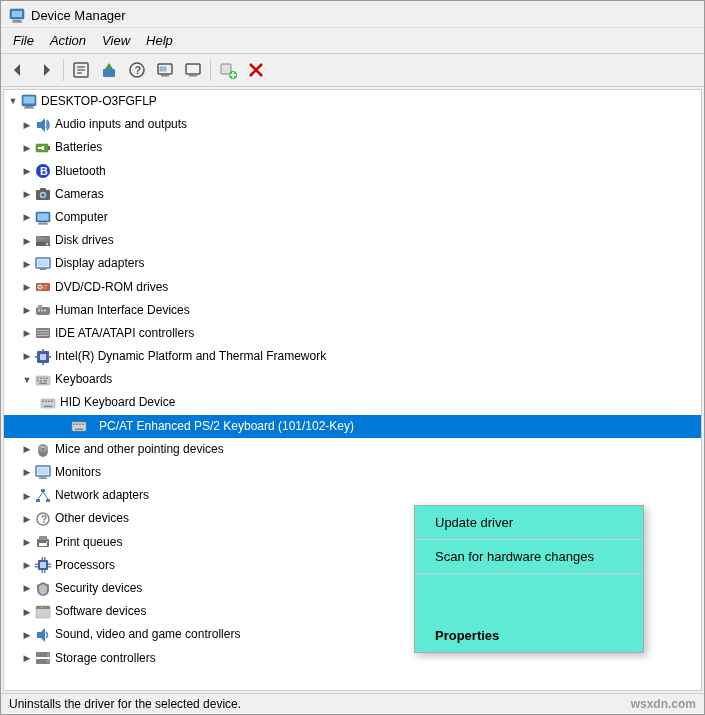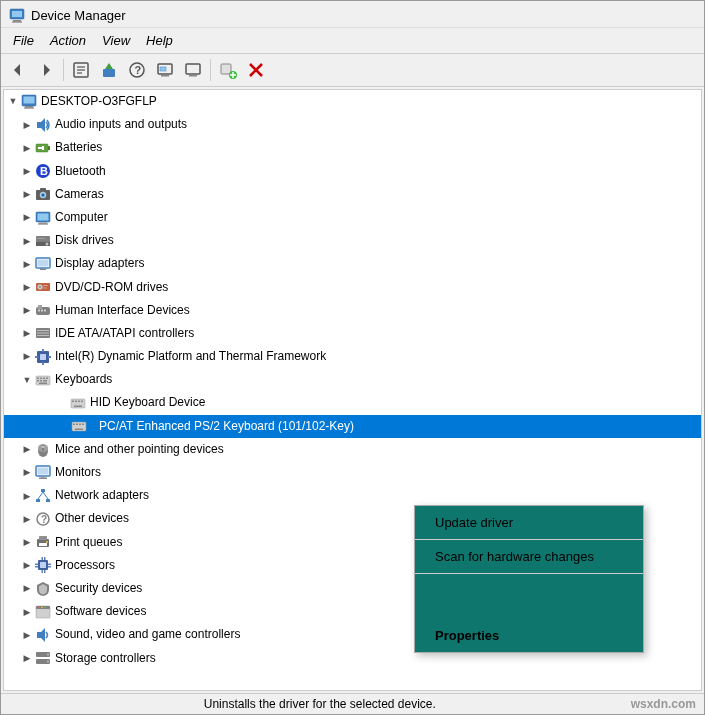--- a/index.html
+++ b/index.html
@@ -108,27 +108,26 @@
       margin-right: 3px;
       font-size: 14px;
     }
     .item-text { color: #000; font-size: 12px; }
     .status-bar {
       padding: 3px 8px;
       font-size: 12px;
       border-top: 1px solid #ccc;
       background: #f0f0f0;
       color: #000;
-      text-align: center;
     }
 
     
     .context-menu {
       position: absolute;
-      background: #0f766e;
+      background: #5eead4;
       border: 1px solid #aaa;
       box-shadow: 3px 3px 8px rgba(0,0,0,0.25);
       z-index: 100;
       min-width: 230px;
       padding: 3px 0;
     }
     .ctx-item {
       padding: 6px 20px;
       cursor: pointer;
       font-size: 13px;
@@ -405,21 +404,21 @@
             <rect x="11" y="5.5" width="2" height="1.5" rx="0.3" fill="#888"></rect>
             <rect x="2" y="8" width="2" height="1.5" rx="0.3" fill="#888"></rect>
             <rect x="5" y="8" width="2" height="1.5" rx="0.3" fill="#888"></rect>
             <rect x="8" y="8" width="4" height="1.5" rx="0.3" fill="#888"></rect>
             <rect x="4" y="10.5" width="8" height="1.5" rx="0.3" fill="#888"></rect>
           </svg>
         </span>
         <span class="item-text">Keyboards</span>
       </div>
 
-      <div class="tree-item" style="padding-left:51px;">
+      <div class="tree-item" style="padding-left:21px;">
         <span class="expand-arrow" style="visibility:hidden;">▶</span>
         <span class="item-icon">
           <svg width="16" height="16" viewBox="0 0 16 16">
             <rect x="1" y="4" width="14" height="9" rx="1" fill="#d0d0d0" stroke="#999" stroke-width="0.5"></rect>
             <rect x="2" y="5.5" width="2" height="1.5" rx="0.3" fill="#888"></rect>
             <rect x="5" y="5.5" width="2" height="1.5" rx="0.3" fill="#888"></rect>
             <rect x="8" y="5.5" width="2" height="1.5" rx="0.3" fill="#888"></rect>
             <rect x="11" y="5.5" width="2" height="1.5" rx="0.3" fill="#888"></rect>
             <rect x="4" y="10.5" width="8" height="1.5" rx="0.3" fill="#888"></rect>
           </svg>

